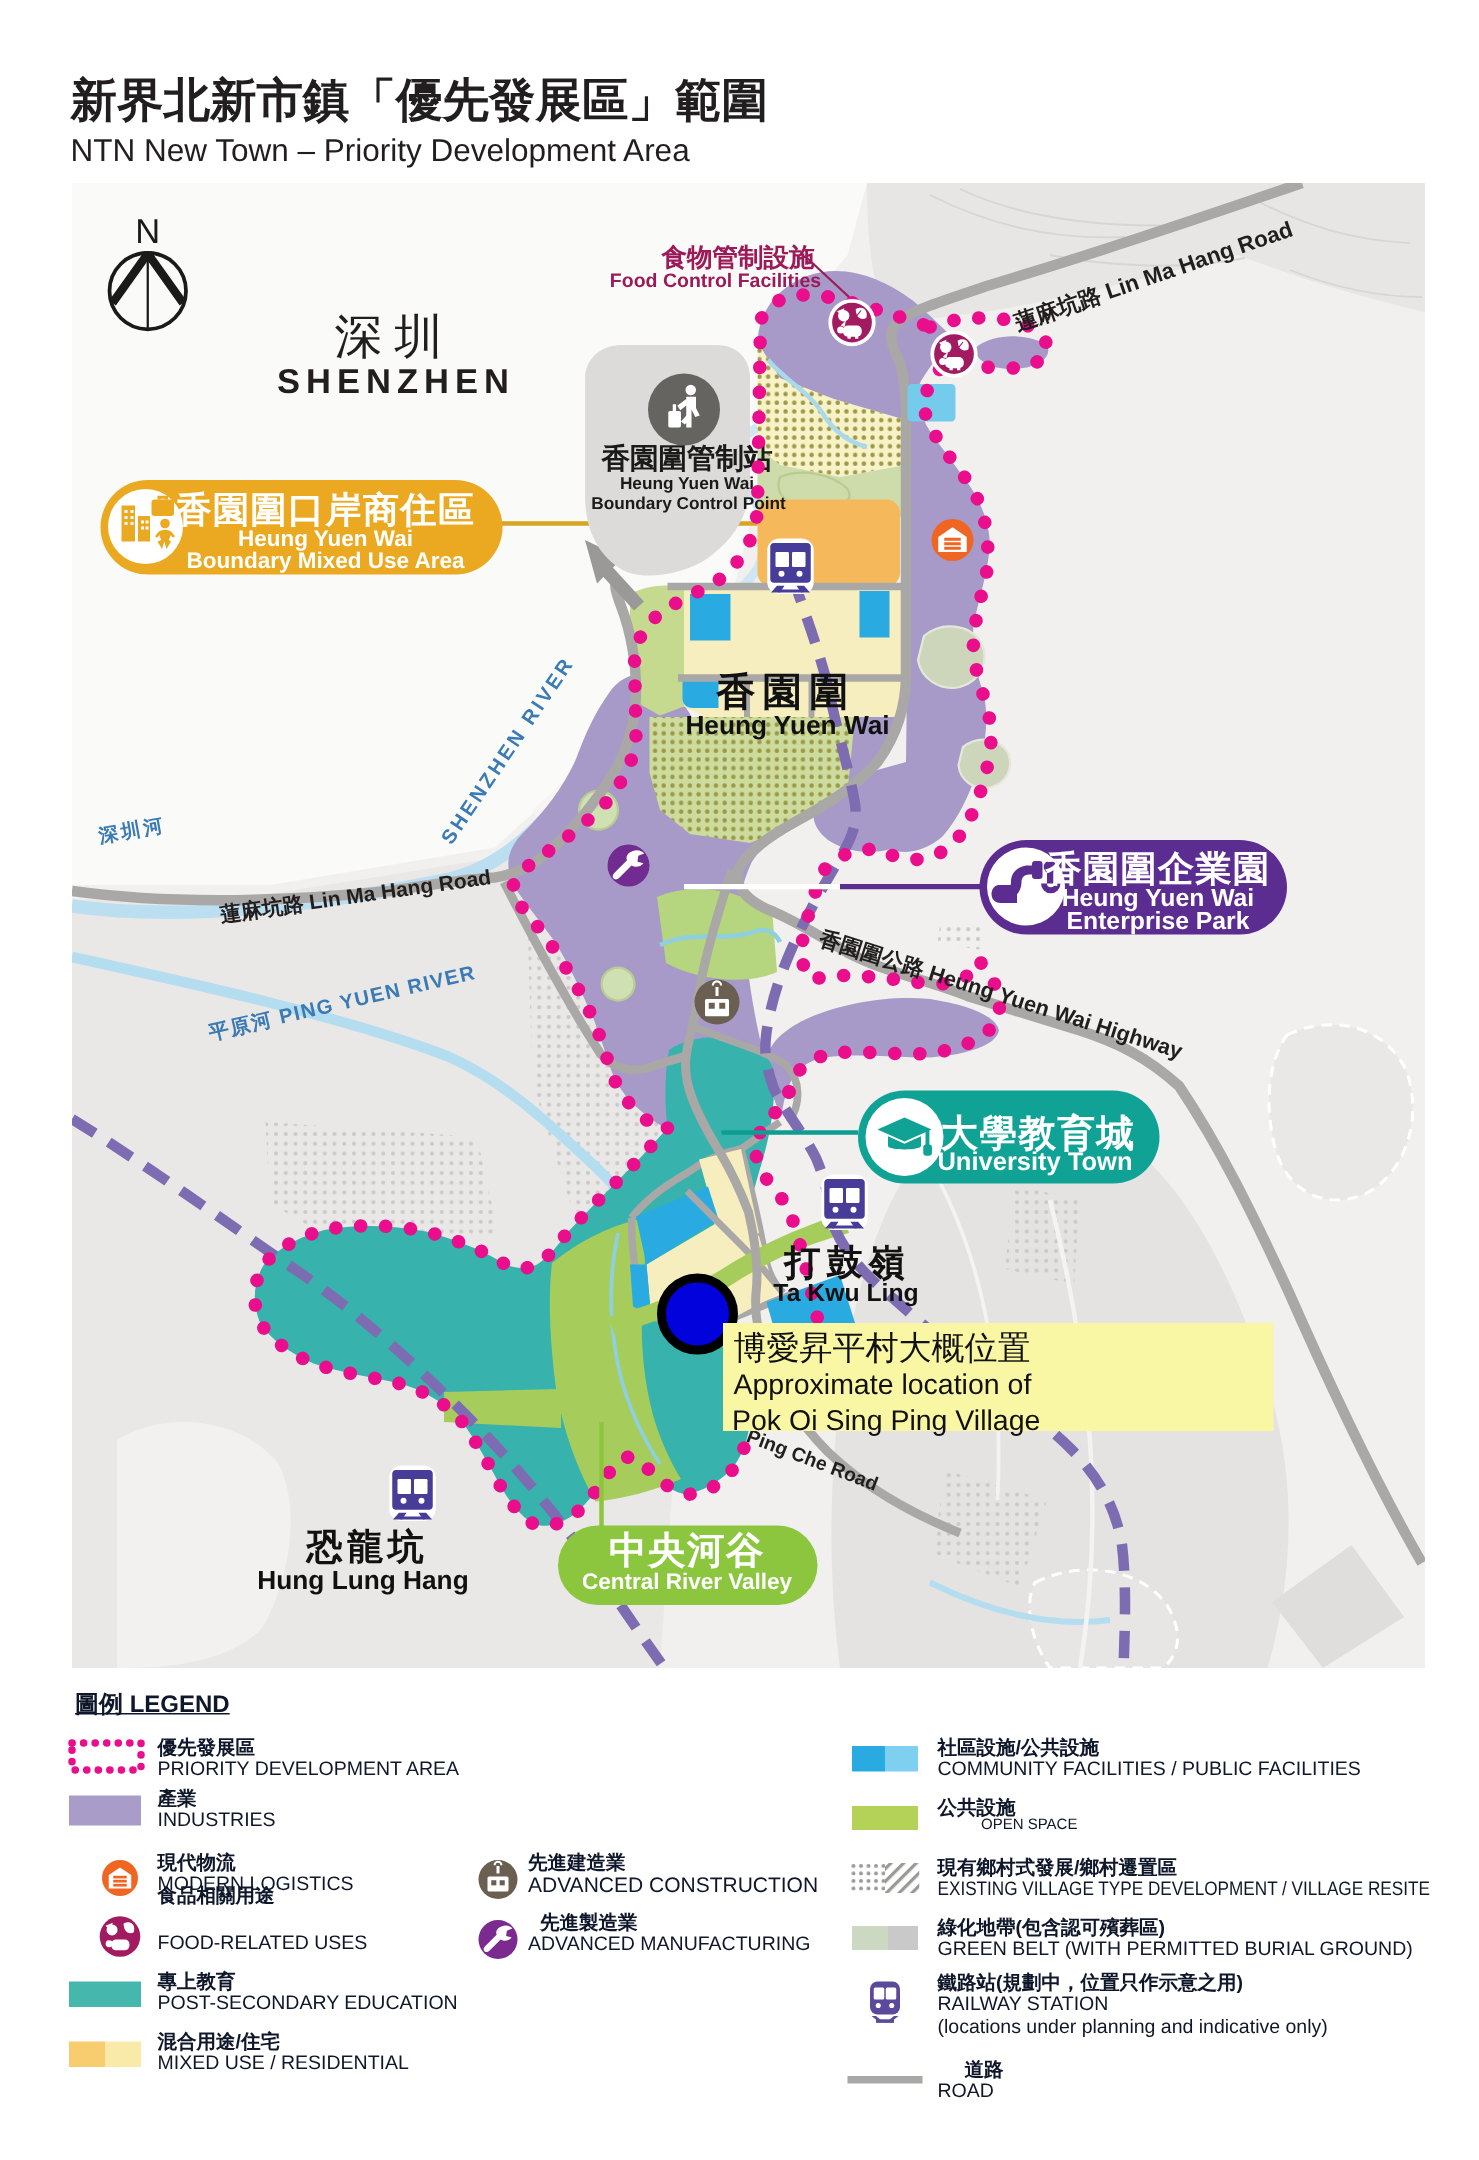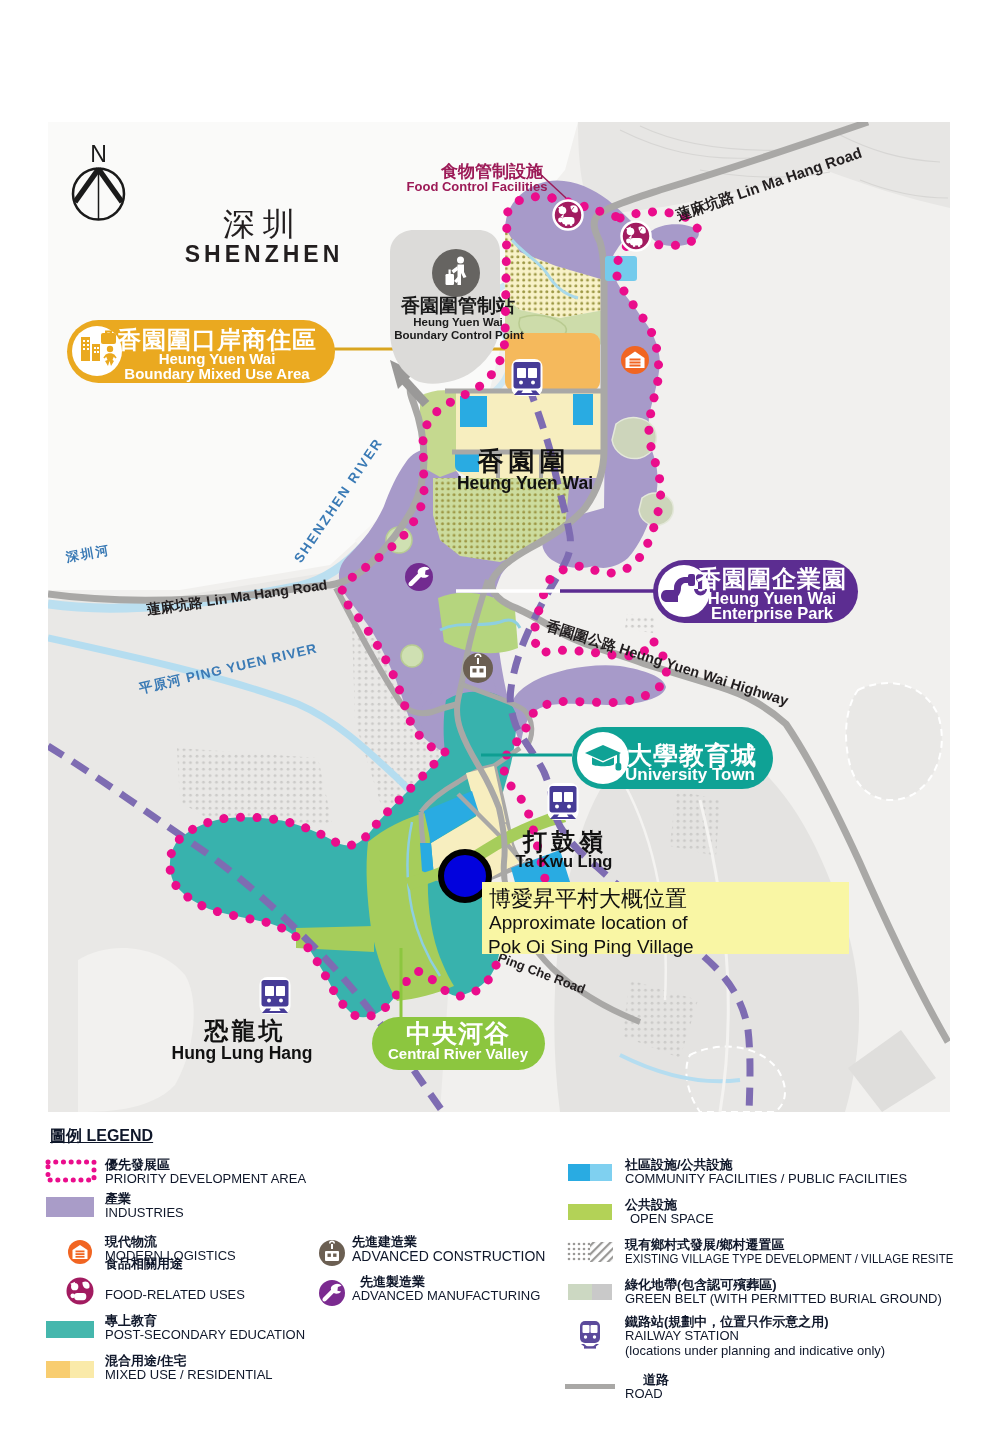--- a/index.html
+++ b/index.html
@@ -3,20 +3,22 @@
 <meta charset="utf-8">
 <style>
   html,body{margin:0;padding:0;background:#ffffff;}
   body{width:986px;height:1440px;position:relative;font-family:"Liberation Sans",sans-serif;overflow:hidden;}
   .abs{position:absolute;}
 </style>
 </head>
 <body>
 
 <div class="abs" style="left:47px;top:46px;color:#221e1f;">
+  <div style="font-size:31px;letter-spacing:0px;font-weight:bold;">新界北新市鎮「優先發展區」範圍</div>
+  <div style="font-size:21px;margin-top:1px;">NTN New Town – Priority Development Area</div>
 </div>
 
 <svg class="abs" style="left:48px;top:122px;" width="902" height="990" viewBox="48 122 902 990">
 <defs>
   <pattern id="dotsOlive" width="5.8" height="5.8" patternUnits="userSpaceOnUse">
     <circle cx="1.7" cy="1.7" r="1.5" fill="#9d9845"></circle>
   </pattern>
   <pattern id="dotsGray" width="6.5" height="6.5" patternUnits="userSpaceOnUse">
     <circle cx="2" cy="2" r="1.4" fill="#cbcac8"></circle>
   </pattern>
@@ -463,21 +465,21 @@
   </svg>
   <div class="abs" style="left:360px;top:161px;font-weight:bold;">先進製造業</div>
   <div class="abs" style="left:352px;top:176px;font-size:13px;">ADVANCED MANUFACTURING</div>
 
   <div class="abs" style="left:568px;top:52px;width:44px;height:17px;background:linear-gradient(90deg,#29abe2 0 50%,#7fd0f0 50% 100%);"></div>
   <div class="abs" style="left:625px;top:44px;font-weight:bold;">社區設施/公共設施</div>
   <div class="abs" style="left:625px;top:59px;font-size:13px;">COMMUNITY FACILITIES / PUBLIC FACILITIES</div>
 
   <div class="abs" style="left:568px;top:92px;width:44px;height:16px;background:#b3d257;"></div>
   <div class="abs" style="left:625px;top:84px;font-weight:bold;">公共設施</div>
-  <div class="abs" style="left:630px;top:99px;font-size:13px;">OPEN SPACE</div>
+  <div class="abs" style="left:654px;top:99px;font-size:10px;">OPEN SPACE</div>
 
   <svg class="abs" style="left:567px;top:130px;" width="46" height="20">
     <defs>
       <pattern id="lgdots" width="5" height="5" patternUnits="userSpaceOnUse">
           <circle cx="2" cy="2" r="1.3" fill="#9a9997"></circle>
         </pattern>
       <pattern id="lglines" width="6" height="6" patternUnits="userSpaceOnUse" patternTransform="rotate(45)">
           <rect width="2.2" height="6" fill="#9a9997"></rect>
         </pattern>
     </defs>

